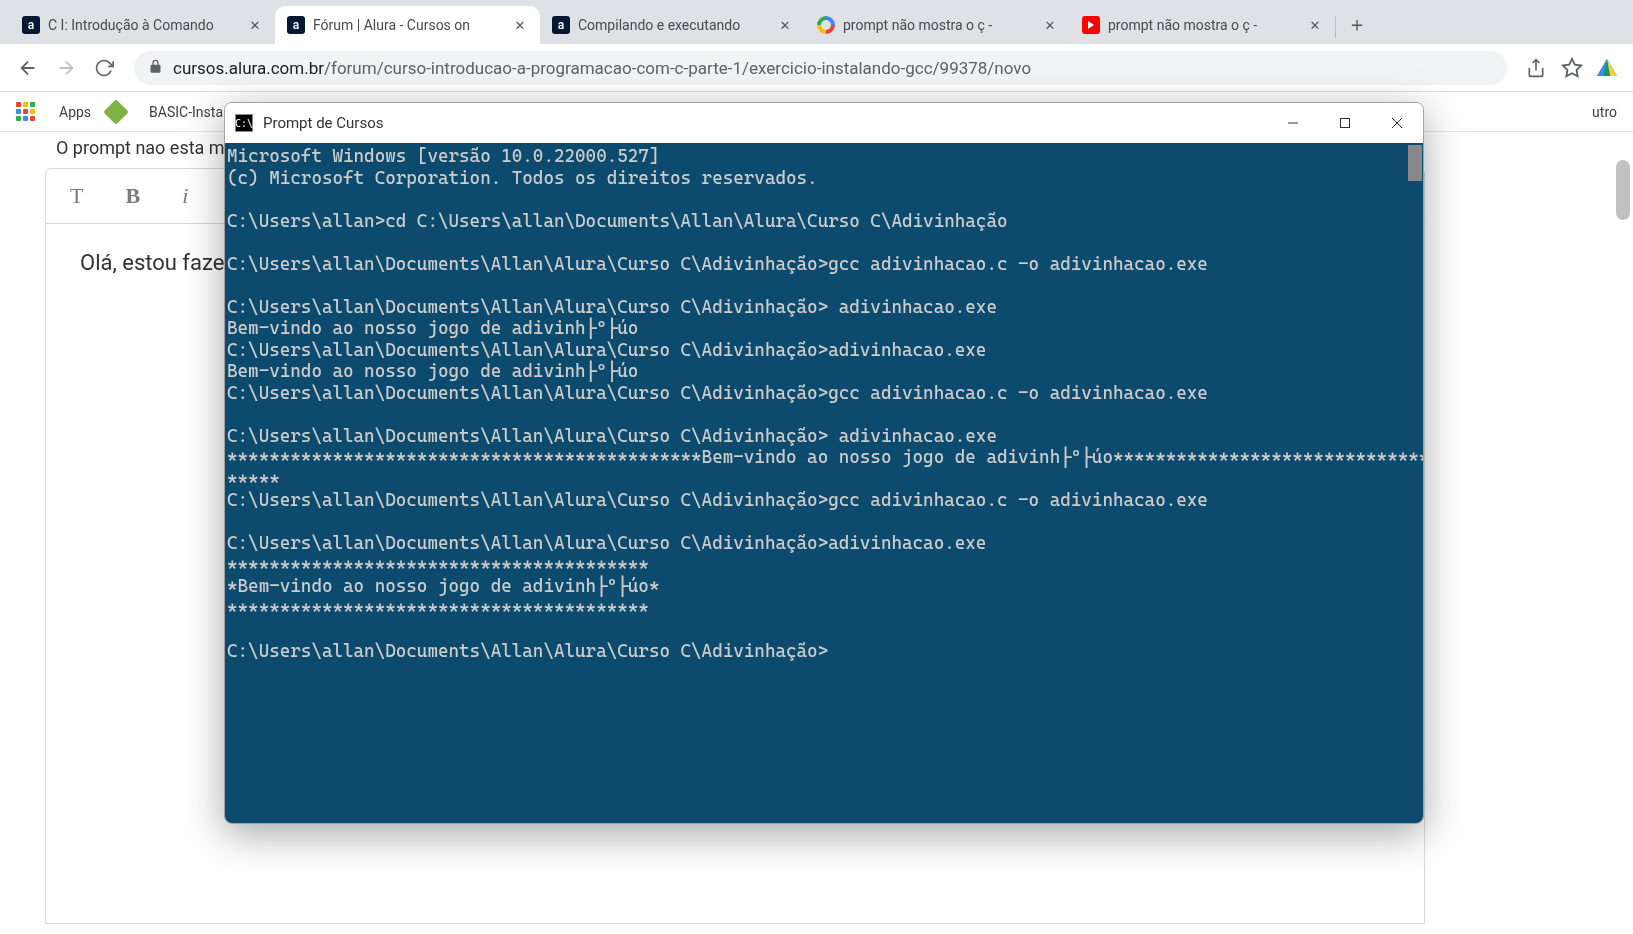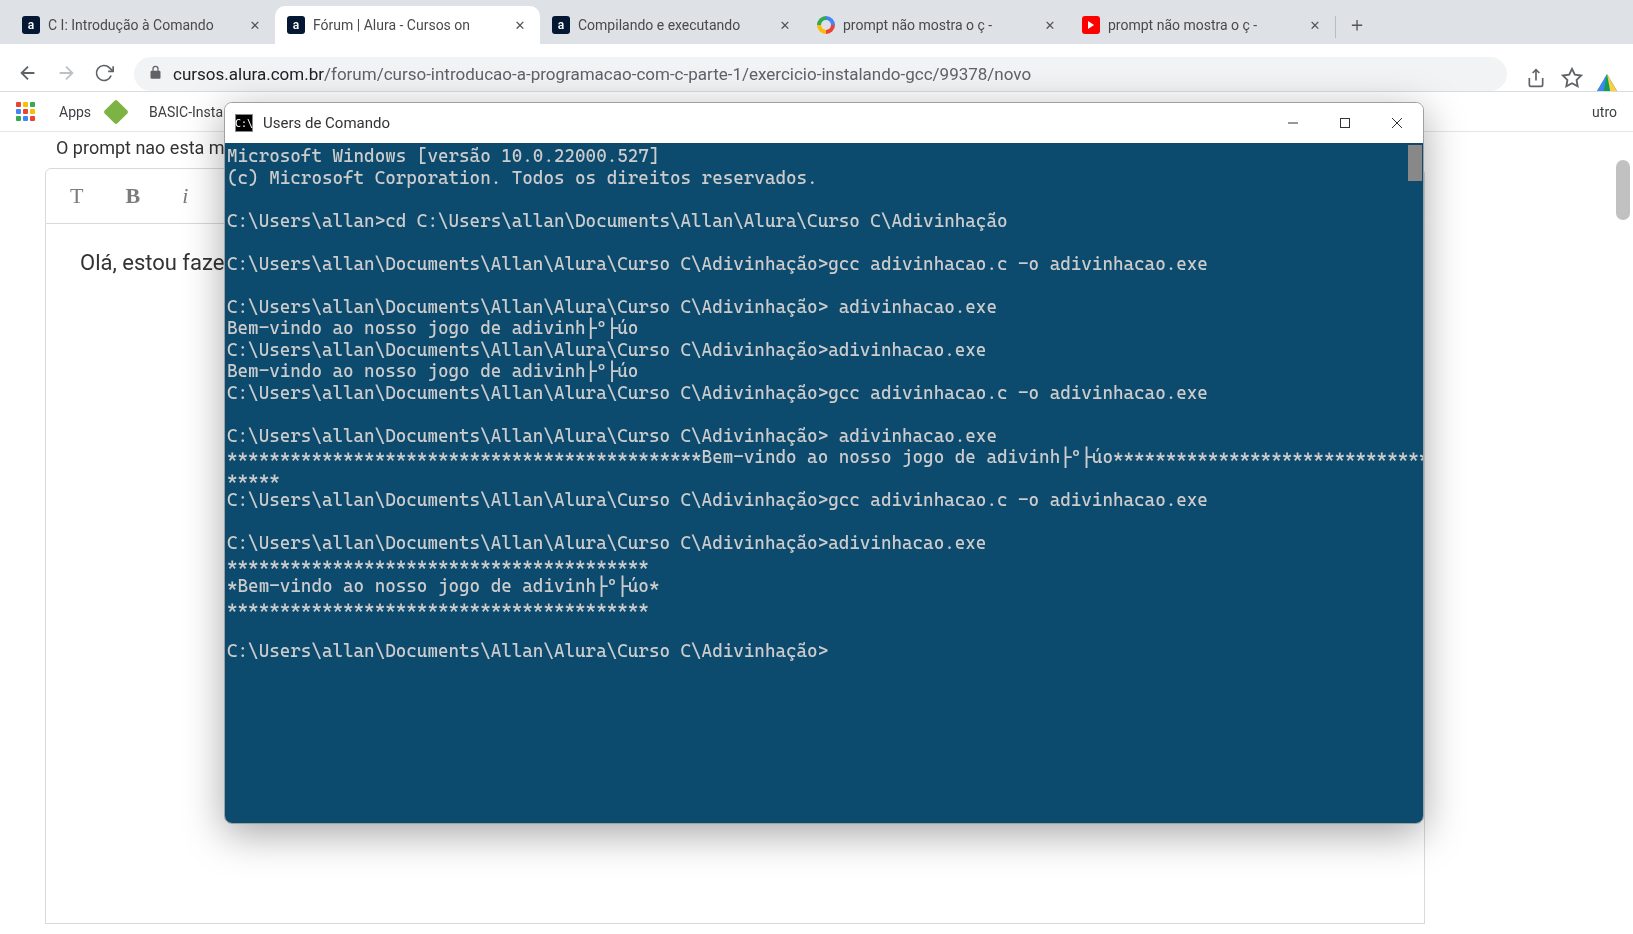--- a/index.html
+++ b/index.html
@@ -85,21 +85,21 @@
     }
     .tab-sep {
       width: 1px;
       height: 22px;
       background: #b8bcc2;
       margin-top: 10px;
     }
 
     .toolbar {
       display: flex;
-      align-items: flex-end;
+      align-items: center;
       height: 48px;
       background: #fff;
       border-bottom: 1px solid #dadce0;
       padding: 0 10px;
       gap: 2px;
     }
     .nav-btn {
       width: 36px;
       height: 36px;
       display: flex;
@@ -421,21 +421,21 @@
   <div class="editor-body">
     <span>Olá, estou faze</span>
   </div>
 </div>
 
 <div class="page-scrollbar"></div>
 
 <div class="cmd-window">
   <div class="cmd-titlebar">
     <div class="cmd-icon">C:\</div>
-    <div class="cmd-title">Users de Comando</div>
+    <div class="cmd-title">Prompt de Cursos</div>
     <div class="win-controls">
       <div class="win-btn">
         <svg width="12" height="12" viewBox="0 0 12 12">
             <line x1="1" y1="6" x2="11" y2="6" stroke="currentColor" stroke-width="1"></line>
           </svg>
       </div>
       <div class="win-btn">
         <svg width="12" height="12" viewBox="0 0 12 12">
             <rect x="1.5" y="1.5" width="9" height="9" fill="none" stroke="currentColor" stroke-width="1"></rect>
           </svg>

